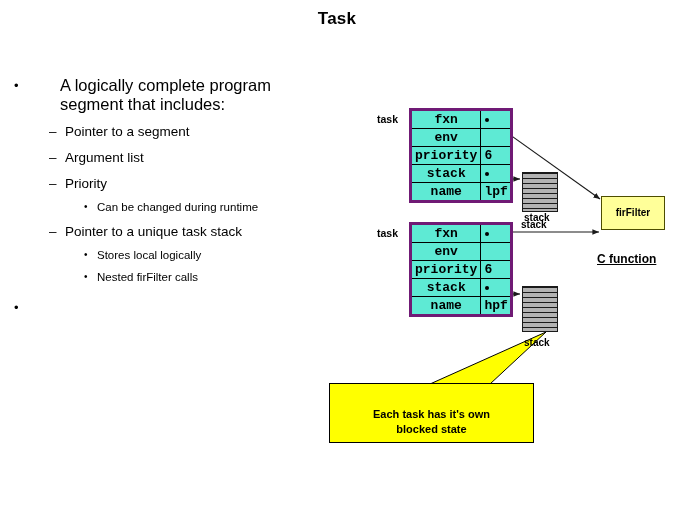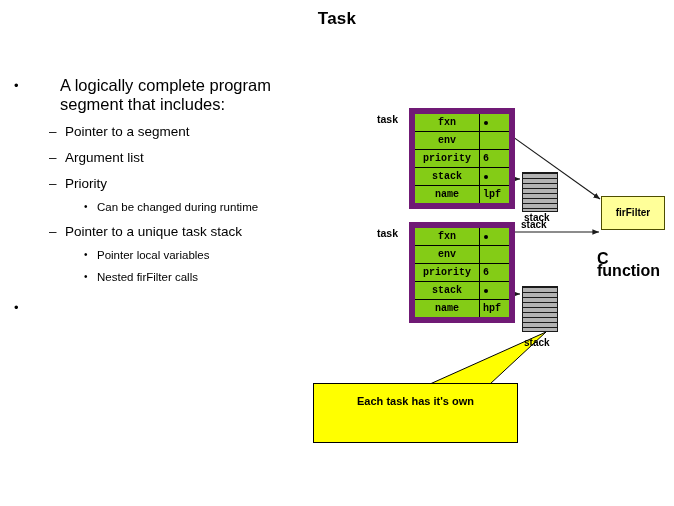--- a/index.html
+++ b/index.html
@@ -113,24 +113,24 @@
     position: absolute;
     font-size: 10.5px;
     font-weight: bold;
     font-family: "Liberation Sans", sans-serif;
     line-height: 12px;
   }
 
   .task-table {
     position: absolute;
     border-collapse: collapse;
-    border: 6px solid #701a75;
-    background: #84cc16;
+    border: 3px solid #701a75;
+    background: #5eead4;
     font-family: "Liberation Mono", monospace;
-    font-size: 10px;
+    font-size: 13px;
   }
   .task-table td {
     border: 1px solid #000000;
     height: 17px;
     padding: 0;
     line-height: 17px;
   }
   .task-table td.fieldname {
     width: 58px;
     text-align: center;
@@ -177,44 +177,46 @@
     position: absolute;
     background: #ffff99;
     border: 1px solid #4d4d00;
     text-align: center;
     font-size: 10px;
     font-weight: bold;
     line-height: 31px;
   }
   .fir-caption {
     position: absolute;
-    font-size: 16px;
+    font-size: 12px;
     font-weight: bold;
     line-height: 12px;
+    text-decoration: underline;
   }
 
   .arrow-label {
     position: absolute;
     font-size: 10px;
     font-weight: bold;
     line-height: 12px;
   }
 
   
   .callout-box {
     position: absolute;
     background: #ffff00;
     border: 1px solid #000000;
     font-size: 11px;
     line-height: 15px;
     text-align: center;
     font-weight: bold;
     color: #000000;
-    padding-top: 10px;
+    padding-top: 23px;
     box-sizing: border-box;
+    margin-left: 16px;
   }
   .svg-layer {
     position: absolute;
     left: 0;
     top: 0;
     width: 674px;
     height: 506px;
   }
 </style>
 </head>
@@ -251,21 +253,21 @@
       <span class="b-text">Can be changed during runtime</span>
     </div>
 
     <div class="b-row lvl2">
       <span class="b-mark">–</span>
       <span class="b-text">Pointer to a unique task stack</span>
     </div>
 
     <div class="b-row lvl3">
       <span class="b-mark">•</span>
-      <span class="b-text">Pointer local variables</span>
+      <span class="b-text">Stores local logically</span>
     </div>
 
     <div class="b-row lvl3">
       <span class="b-mark">•</span>
       <span class="b-text">Nested firFilter calls</span>
     </div>
 
     <div class="b-row lvl1 gap-before-last">
       <span class="b-mark">•</span>
     </div>
@@ -362,16 +364,17 @@
     <div class="stack-block" style="left:522px; top:286px; width:34px; height:44px;"></div>
     <div class="stack-caption" style="left:524px; top:337px;">stack</div>
 
     <div class="arrow-label" style="left:521px; top:219px;">stack</div>
 
     <div class="fir-box" style="left:601px; top:196px; width:62px; height:32px;">firFilter</div>
     <div class="fir-caption" style="left:597px; top:253px;">C function</div>
 
     <div class="callout-box" style="left:313px; top:383px; width:205px; height:60px;">
       <div>Each task has it's own</div>
+      <div>blocked state</div>
     </div>
 
   </div>
 </div>
 
 </body></html>

